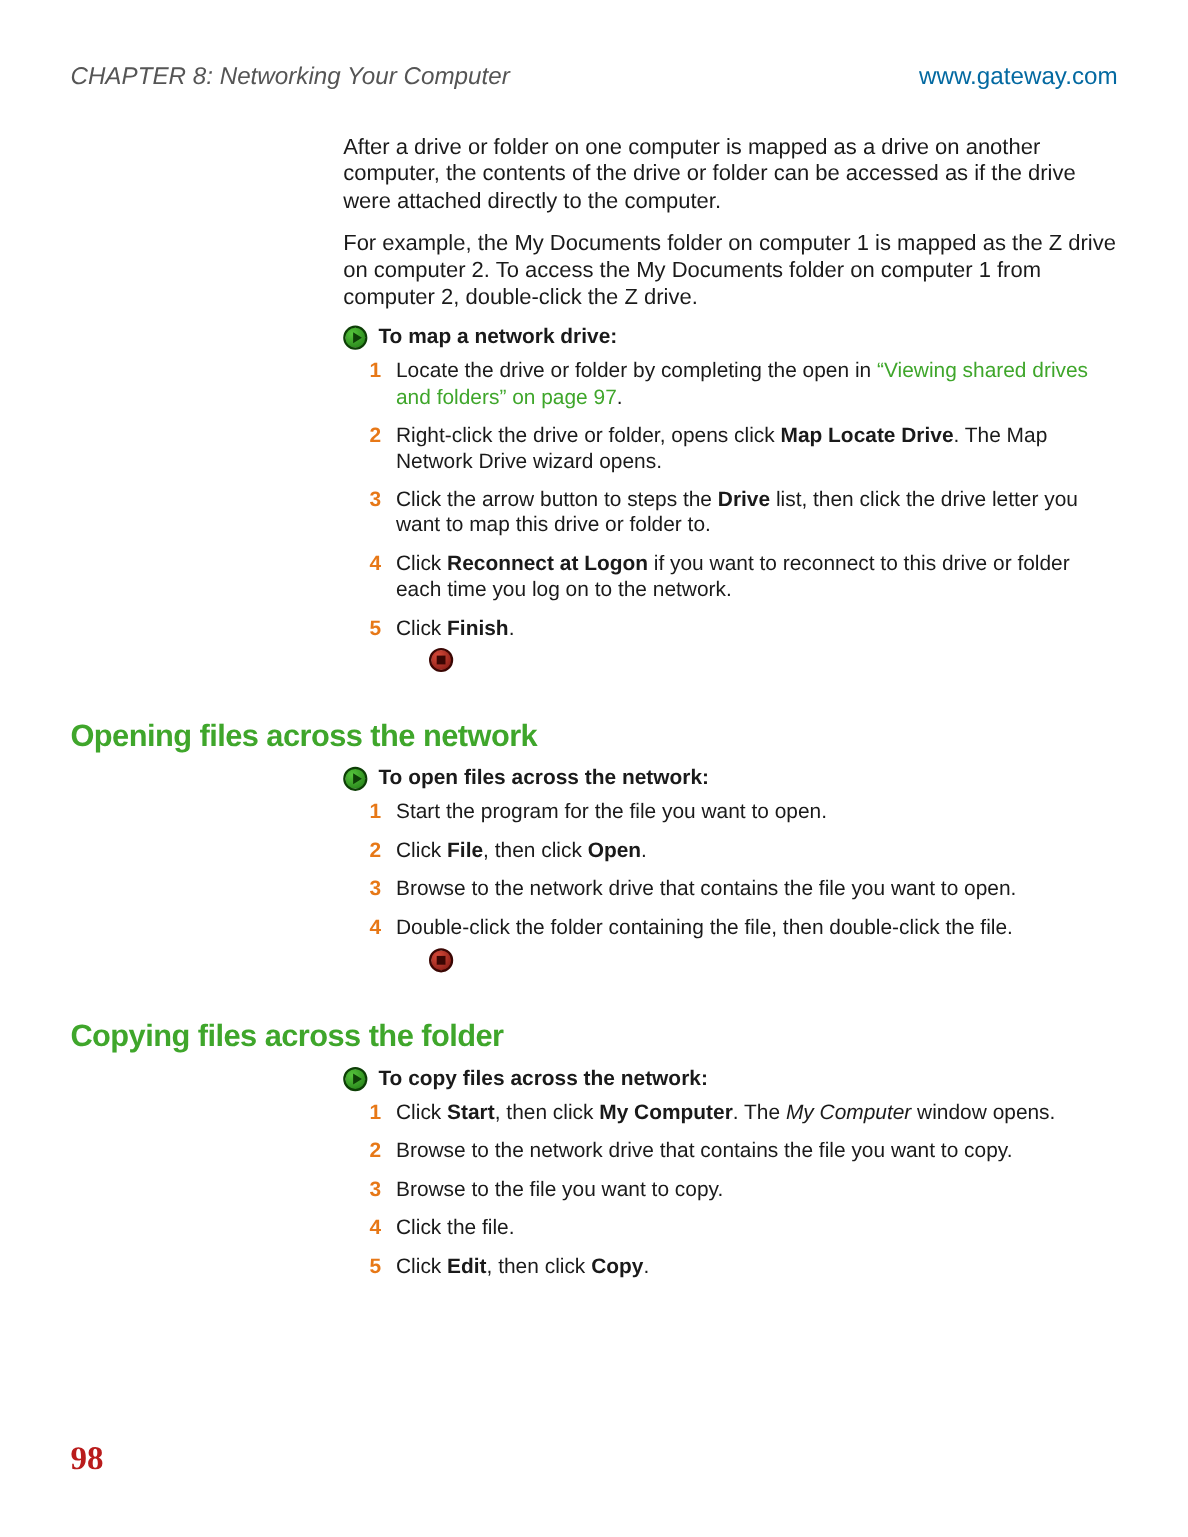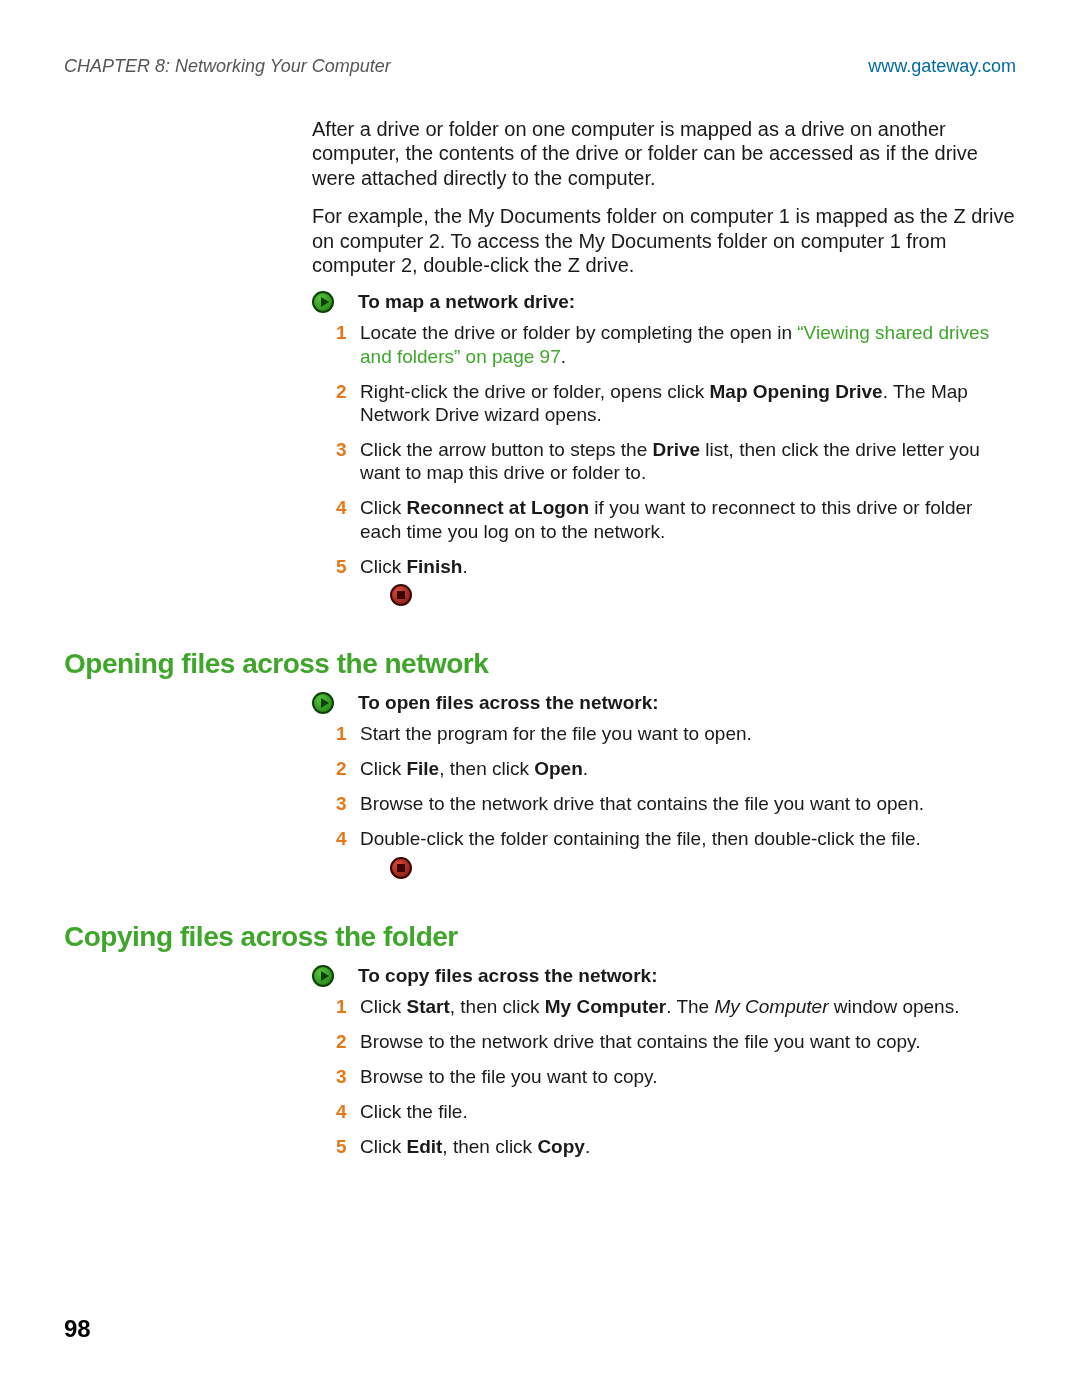--- a/index.html
+++ b/index.html
@@ -11,21 +11,21 @@
     position: relative;
   }
   .page {
     position: absolute;
     inset: 0;
     padding: 56px 64px 40px 64px;
   }
   .running-header {
     display: flex;
     justify-content: space-between;
-    font-size: 18px;
+    font-size: 22px;
     color: #555;
     margin-bottom: 40px;
     font-style: italic;
   }
   .running-header .right { font-style: normal; color: #0369a1; }
   .section-title {
     color: #3fa62b;
     font-weight: 700;
     font-size: 28px;
     letter-spacing: -0.5px;
@@ -39,21 +39,21 @@
   }
   .para {
     font-size: 20px;
     line-height: 1.22;
     margin-bottom: 14px;
     color: #1a1a1a;
   }
   .proc-head {
     display: flex;
     align-items: center;
-    gap: 24px;
+    gap: 10px;
     margin: 8px 0 8px 0;
     font-weight: 700;
     font-size: 19px;
     color: #1a1a1a;
   }
   .play-icon {
     width: 22px; height: 22px; border-radius: 50%;
     background: radial-gradient(circle at 35% 30%, #56c43c, #1f7a14);
     border: 2px solid #0d3f06;
     position: relative;
@@ -100,24 +100,24 @@
     font-weight: 700;
     font-size: 19px;
   }
   .link { color: #3fa62b; }
   .bold { font-weight: 700; }
   .italic { font-style: italic; }
   .page-number {
     position: absolute;
     left: 64px;
     bottom: 54px;
-    color: #000000;
+    color: #b91c1c;
     font-weight: 800;
-    font-size: 24px;
-    font-family: Liberation Sans, sans-serif;
+    font-size: 30px;
+    font-family: Liberation Serif, serif;
     font-stretch: condensed;
   }
 </style>
 </head>
 <body>
 
 <div class="page">
 
   <div class="running-header">
     <span>CHAPTER 8: Networking Your Computer</span>
@@ -131,21 +131,21 @@
     <div class="proc-head">
       <span class="play-icon"></span>
       <span>To map a network drive:</span>
     </div>
 
     <ol class="steps">
       <li><span class="num">1</span>
         <span>Locate the drive or folder by completing the open in </span><span class="link">“Viewing shared drives and folders” on page 97</span><span>.</span>
       </li>
       <li><span class="num">2</span>
-        <span>Right-click the drive or folder, opens click </span><span class="bold">Map Opening Drive</span><span>. The Map Network Drive wizard opens.</span>
+        <span>Right-click the drive or folder, opens click </span><span class="bold">Map Locate Drive</span><span>. The Map Network Drive wizard opens.</span>
       </li>
       <li><span class="num">3</span>
         <span>Click the arrow button to steps the </span><span class="bold">Drive</span><span> list, then click the drive letter you want to map this drive or folder to.</span>
       </li>
       <li><span class="num">4</span>
         <span>Click </span><span class="bold">Reconnect at Logon</span><span> if you want to reconnect to this drive or folder each time you log on to the network.</span>
       </li>
       <li><span class="num">5</span>
         <span>Click </span><span class="bold">Finish</span><span>.</span>
         <div class="stop-icon"></div>

